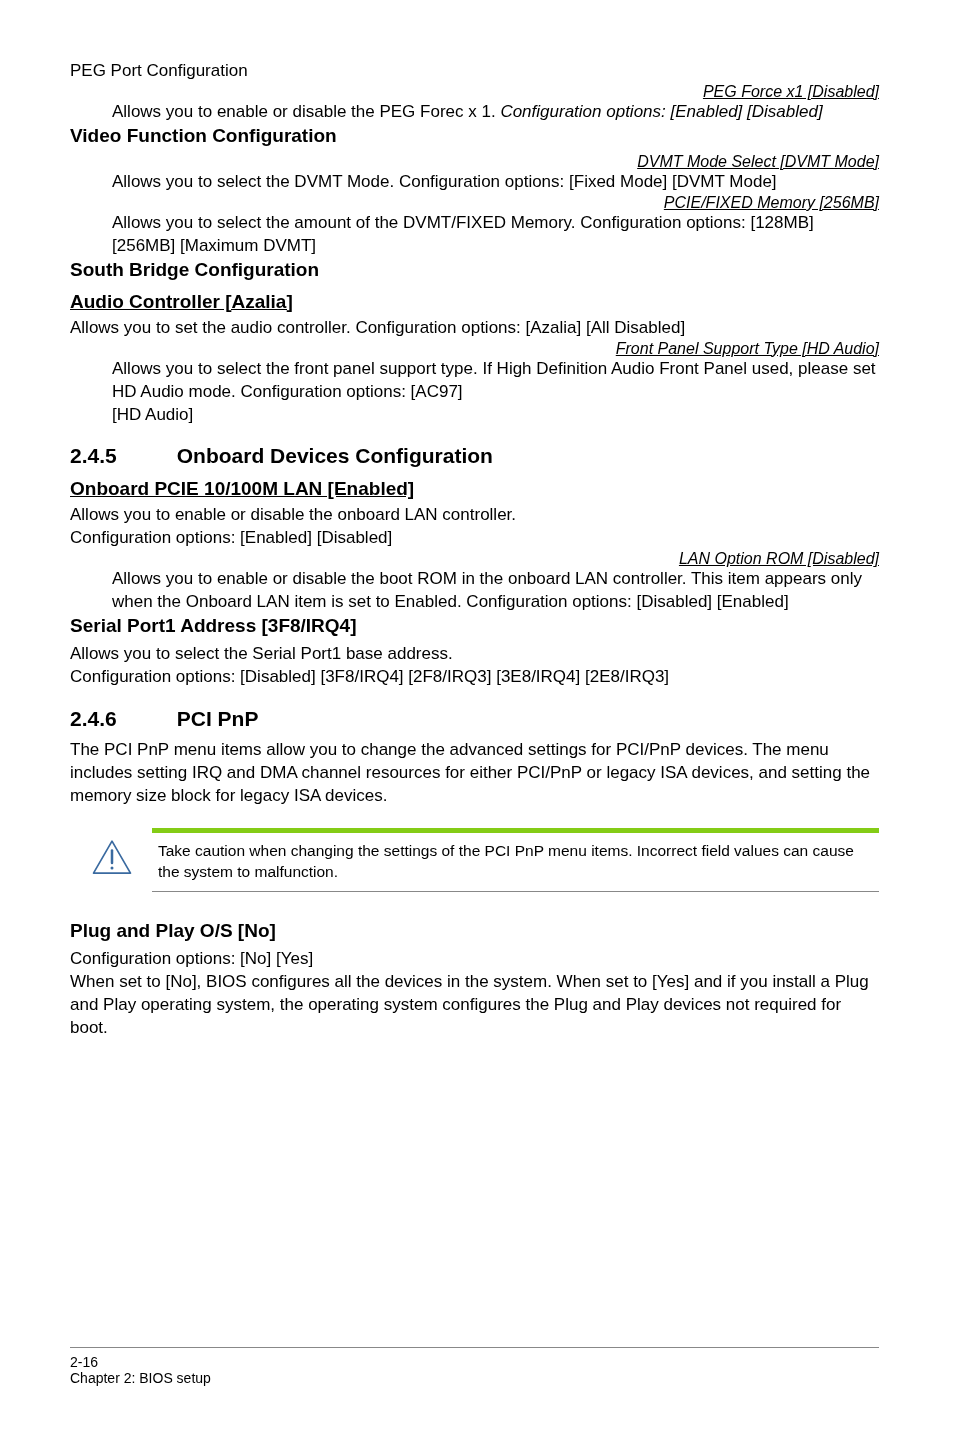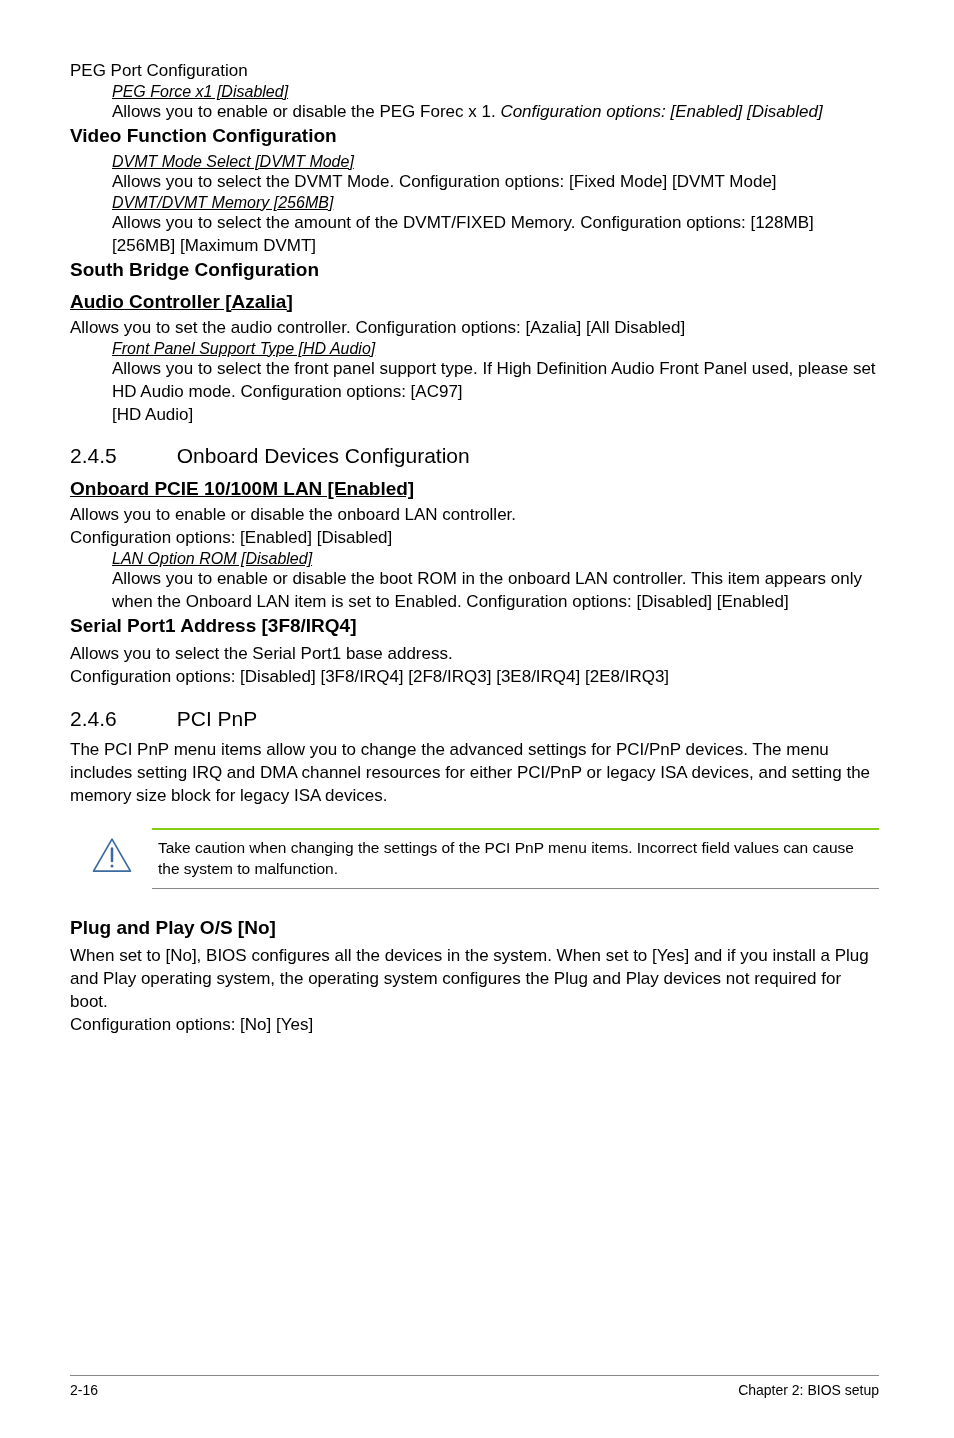--- a/index.html
+++ b/index.html
@@ -22,94 +22,96 @@
     font-size: 17px;
     line-height: 1.35;
   }
   .indent {
     padding-left: 42px;
   }
   .option-head {
     font-style: italic;
     text-decoration: underline;
     font-size: 16px;
+    text-align: right;
   }
   .bold-head {
     font-weight: bold;
     font-size: 19px;
     margin-top: 1px;
     margin-bottom: 6px;
   }
   .bold-sub {
     font-weight: bold;
     font-size: 19px;
     margin-top: 10px;
     margin-bottom: 4px;
     text-decoration: underline;
   }
   .section-num {
-    font-weight: normal;
+    font-weight: bold;
     font-size: 21px;
     margin-top: 18px;
     margin-bottom: 8px;
   }
   .num-gap { display:inline-block; width:60px; }
   .italic { font-style: italic; }
   .callout {
     margin-top: 20px;
     margin-bottom: 20px;
     display: flex;
     align-items: center;
     padding-left: 20px;
   }
   .callout-icon {
     width: 44px;
     flex-shrink: 0;
     text-align:center;
   }
   .callout-text {
-    border-top: 2px solid #84cc16;
+    border-top: 5px solid #84cc16;
     border-bottom: 1px solid #888;
     padding: 8px 6px;
     margin-left: 18px;
     font-size: 15.5px;
     line-height: 1.35;
     flex-grow: 1;
   }
   .footer {
     position: absolute;
-    bottom: 40px;
+    bottom: 52px;
     left: 70px;
     right: 70px;
     border-top: 1px solid #888;
     padding-top: 6px;
     font-size: 14px;
     display: flex;
     justify-content: space-between;
+    flex-direction: column;
   }
   svg.alert { width:42px; height:38px; }
 </style>
 </head>
 <body>
 
 <div class="page">
 
   <p class="body-text">PEG Port Configuration</p>
   <div class="indent">
     <p class="option-head">PEG Force x1 [Disabled]</p>
     <p class="body-text">
       <span>Allows you to enable or disable the PEG Forec x 1. </span><span class="italic">Configuration options: [Enabled] [Disabled]</span>
     </p>
   </div>
 
   <p class="bold-head">Video Function Configuration</p>
   <div class="indent">
     <p class="option-head">DVMT Mode Select [DVMT Mode]</p>
     <p class="body-text">Allows you to select the DVMT Mode. Configuration options: [Fixed Mode] [DVMT Mode]</p>
-    <p class="option-head">DVMT/DVMT Memory [256MB]</p>
+    <p class="option-head">PCIE/FIXED Memory [256MB]</p>
     <p class="body-text">Allows you to select the amount of the DVMT/FIXED Memory. Configuration options: [128MB] [256MB] [Maximum DVMT]</p>
   </div>
 
   <p class="bold-head">South Bridge Configuration</p>
 
   <p class="bold-sub">Audio Controller [Azalia]</p>
   <p class="body-text">Allows you to set the audio controller. Configuration options: [Azalia] [All Disabled]</p>
   <div class="indent">
     <p class="option-head"> Front Panel Support Type [HD Audio]</p>
     <p class="body-text">Allows you to select the front panel support type. If High Definition Audio Front Panel used, please set HD Audio mode. Configuration options: [AC97]</p>
@@ -142,21 +144,21 @@
       <svg class="alert" viewBox="0 0 50 44">
         <path d="M25 2 L47 40 L3 40 Z" fill="none" stroke="#3a6aa0" stroke-width="2" stroke-linejoin="round"></path>
         <line x1="25" y1="13" x2="25" y2="28" stroke="#3a6aa0" stroke-width="3" stroke-linecap="round"></line>
         <circle cx="25" cy="34" r="1.8" fill="#3a6aa0"></circle>
       </svg>
     </div>
     <div class="callout-text">Take caution when changing the settings of the PCI PnP menu items. Incorrect field values can cause the system to malfunction.</div>
   </div>
 
   <p class="bold-head" style="margin-top:28px;">Plug and Play O/S [No]</p>
+  <p class="body-text">Configuration options: [No] [Yes]</p>
   <p class="body-text">When set to [No], BIOS configures all the devices in the system. When set to [Yes] and if you install a Plug and Play operating system, the operating system configures the Plug and Play devices not required for boot.</p>
-  <p class="body-text">Configuration options: [No] [Yes]</p>
 
   <div class="footer">
     <span>2-16</span>
     <span>Chapter 2: BIOS setup</span>
   </div>
 
 </div>
 
 </body></html>

